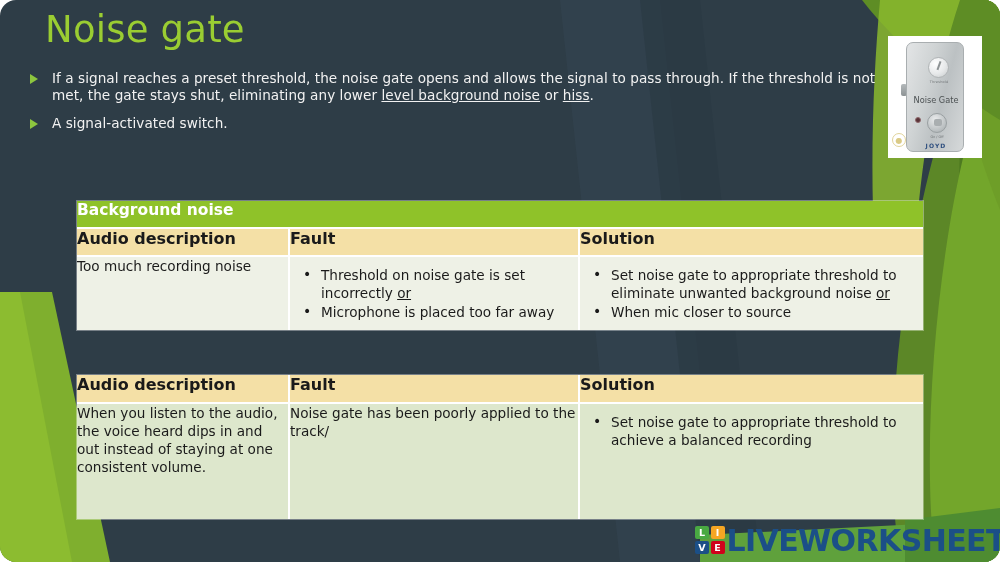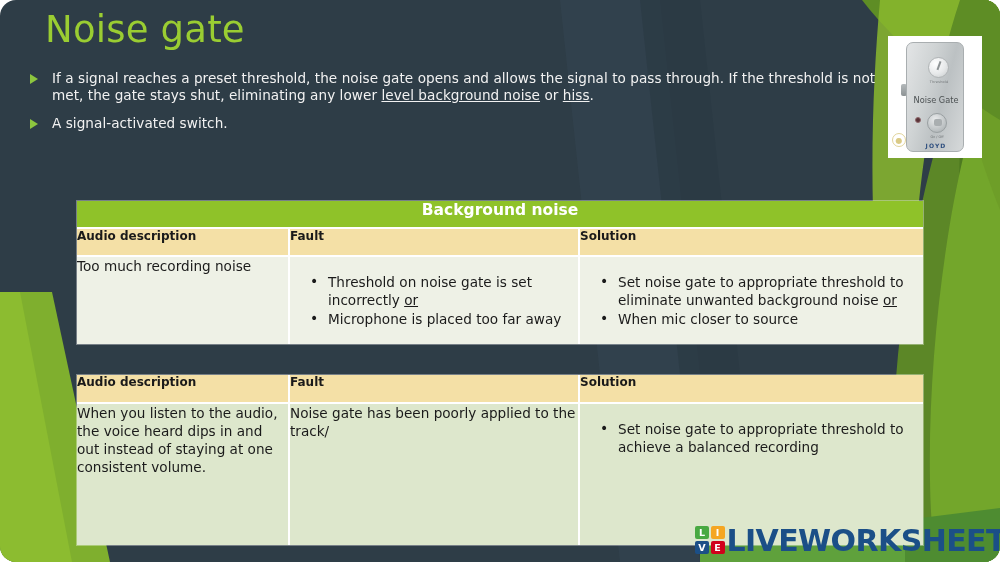--- a/index.html
+++ b/index.html
@@ -166,26 +166,26 @@
   .tbl td, .tbl th { vertical-align: top; padding: 0; }
 
   .title-cell {
     background: #8FC229;
     color: #FFFFFF;
     font-size: 15.5px;
     font-weight: bold;
     padding: 5px 10px 6px 10px;
     height: 27px;
     border-bottom: 2px solid #FFFFFF;
-    text-align: center;
+    text-align: left;
   }
   .hdr {
     background: #F4E0A6;
     color: #1A1A1A;
-    font-size: 12px;
+    font-size: 16px;
     font-weight: bold;
     padding: 6px 10px 7px 10px;
     height: 28px;
     text-align: left;
     border-right: 2px solid #FFFFFF;
     border-bottom: 2px solid #FFFFFF;
   }
   .hdr:last-child { border-right: none; }
 
   .cell {
@@ -194,21 +194,21 @@
     font-size: 13.6px;
     line-height: 18px;
     padding: 8px 10px 10px 10px;
     border-right: 2px solid #FFFFFF;
   }
   .cell:last-child { border-right: none; }
 
   #table2 .cell { background: #DDE7CC; }
   #table2 .hdr  { background: #F4E0A6; }
 
-  ul.mini { list-style: none; margin: 16px; padding: 0; }
+  ul.mini { list-style: none; margin: 9px; padding: 0; }
   ul.mini li {
     position: relative;
     padding-left: 22px;
     margin-bottom: 1px;
   }
   ul.mini li::before {
     content: "\2022";
     position: absolute;
     left: 4px;
     top: -1px;
@@ -358,21 +358,21 @@
         <col style="width:290px">
         <col style="width:344px">
       </colgroup>
     <tbody>
         <tr>
       <th class="hdr">Audio description</th>
       <th class="hdr">Fault</th>
       <th class="hdr">Solution</th>
     </tr>
     <tr>
-      <td class="cell" style="height:142px">
+      <td class="cell" style="height:116px">
         <span>When you listen to the audio, the voice heard dips in and out instead of staying at one consistent volume.</span>
       </td>
       <td class="cell">
         <span>Noise gate has been poorly applied to the track/</span>
       </td>
       <td class="cell">
         <ul class="mini">
           <li><span>Set noise gate to appropriate threshold to achieve a balanced recording</span></li>
         </ul>
       </td>

